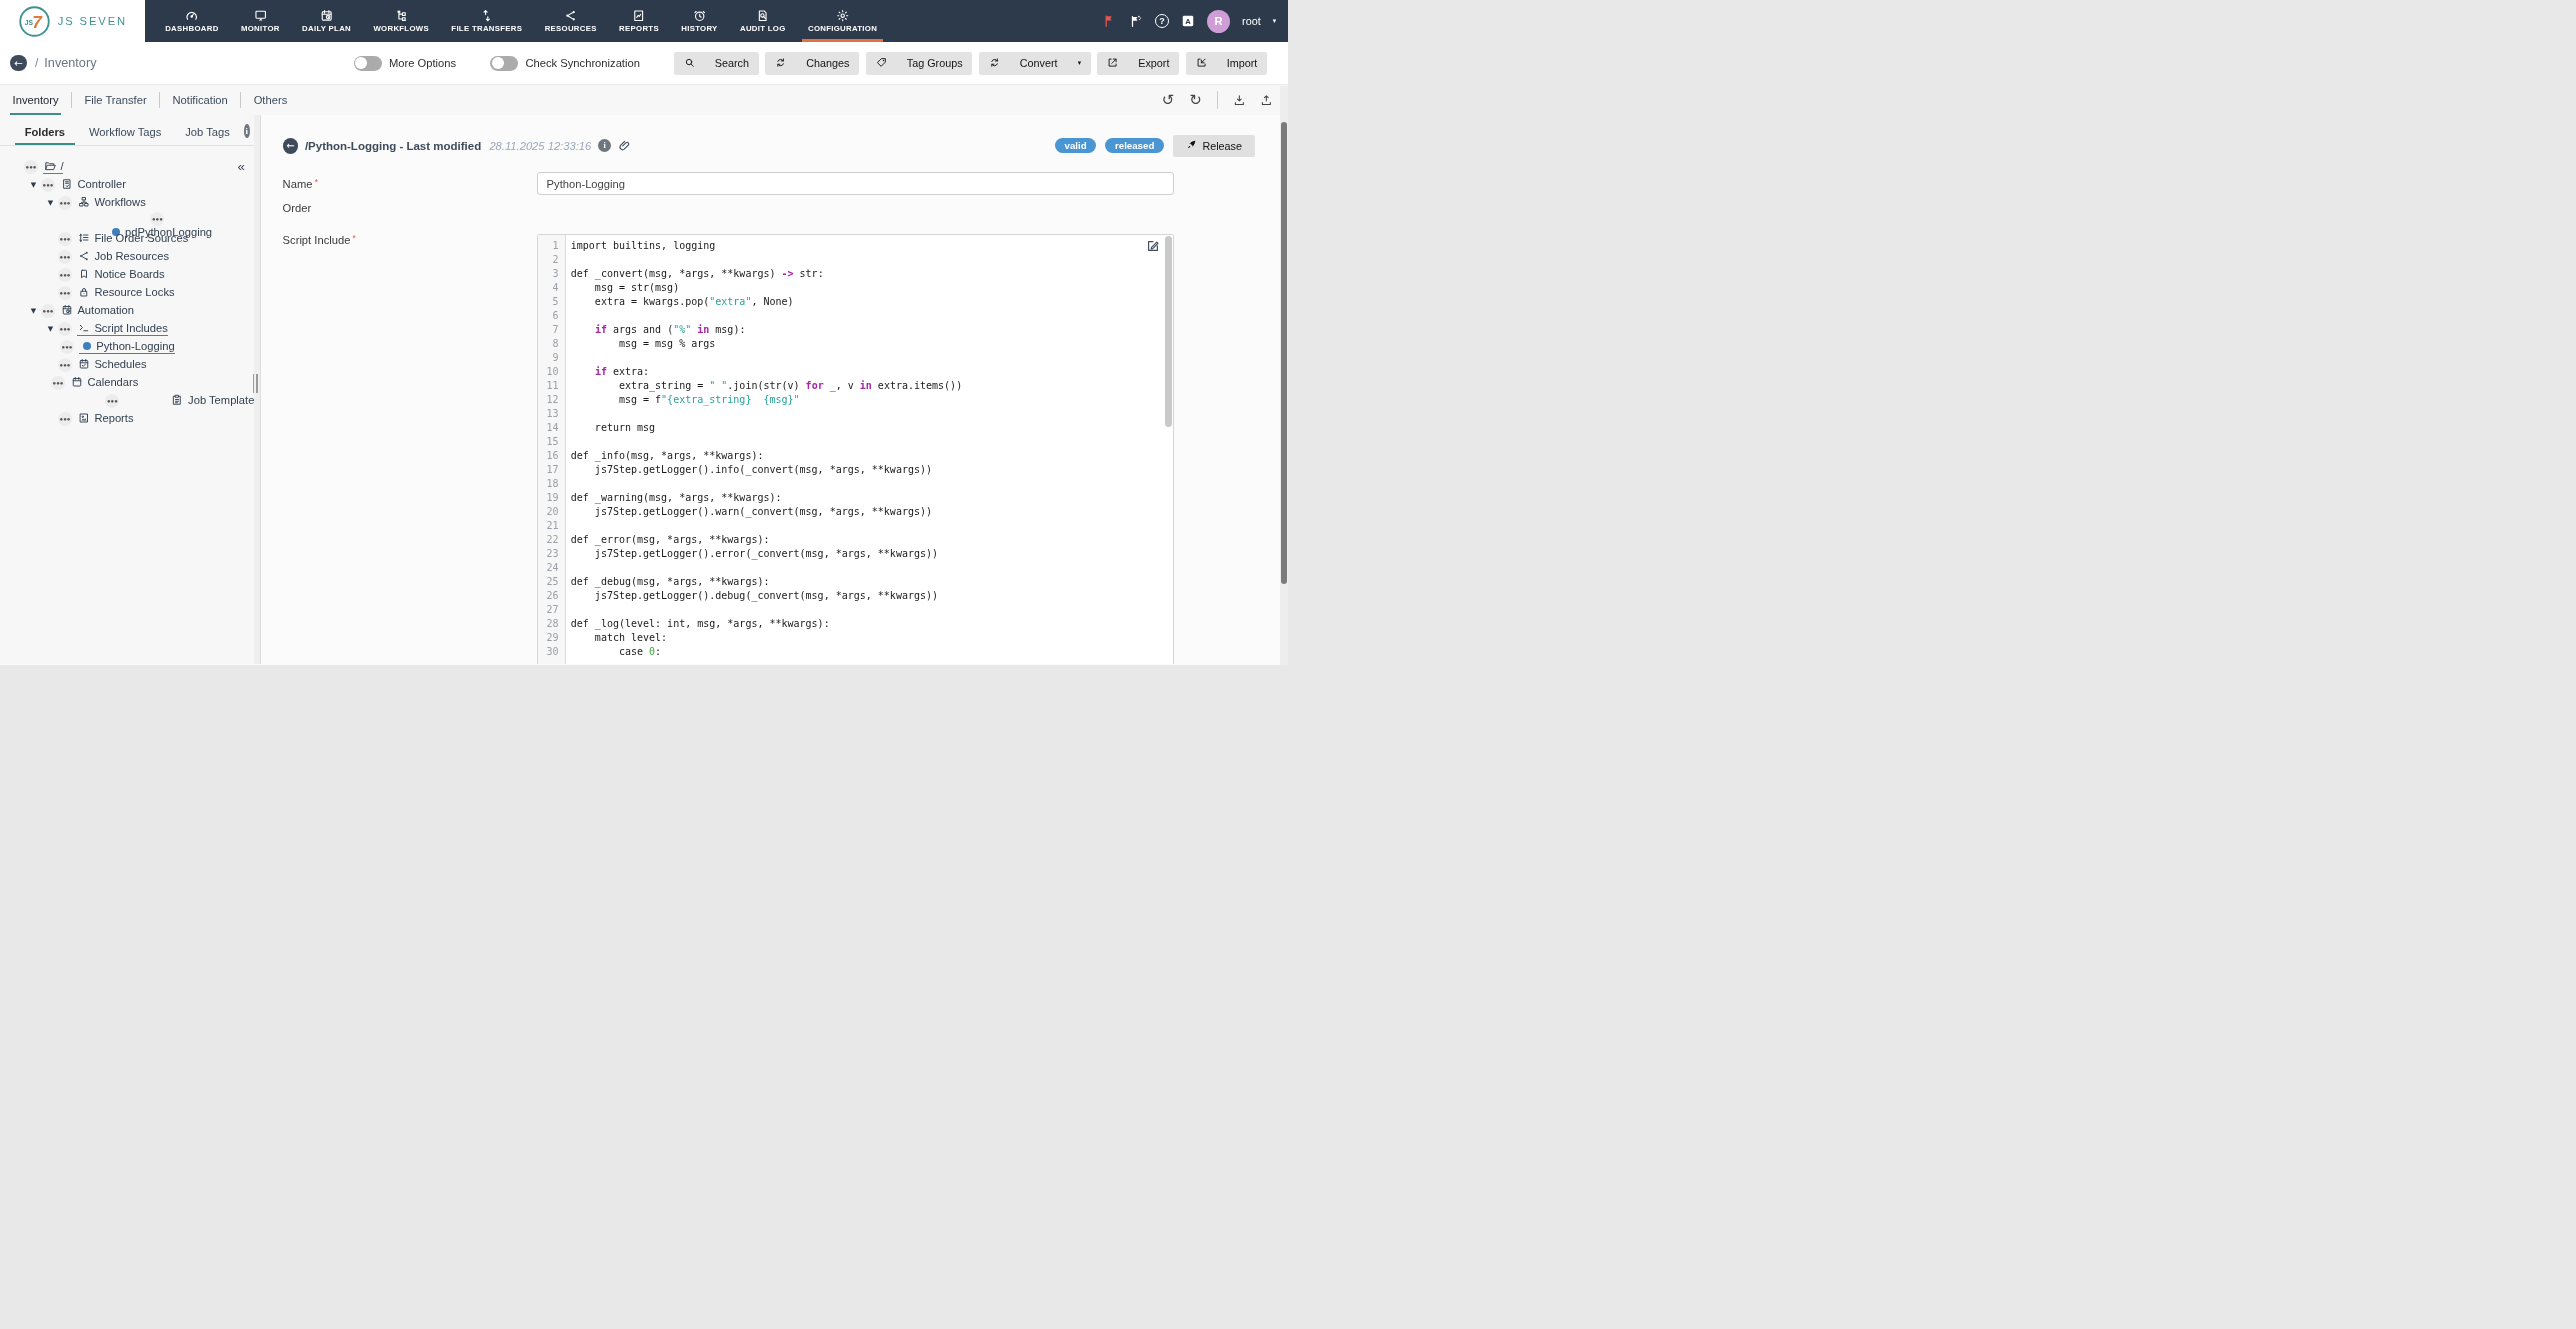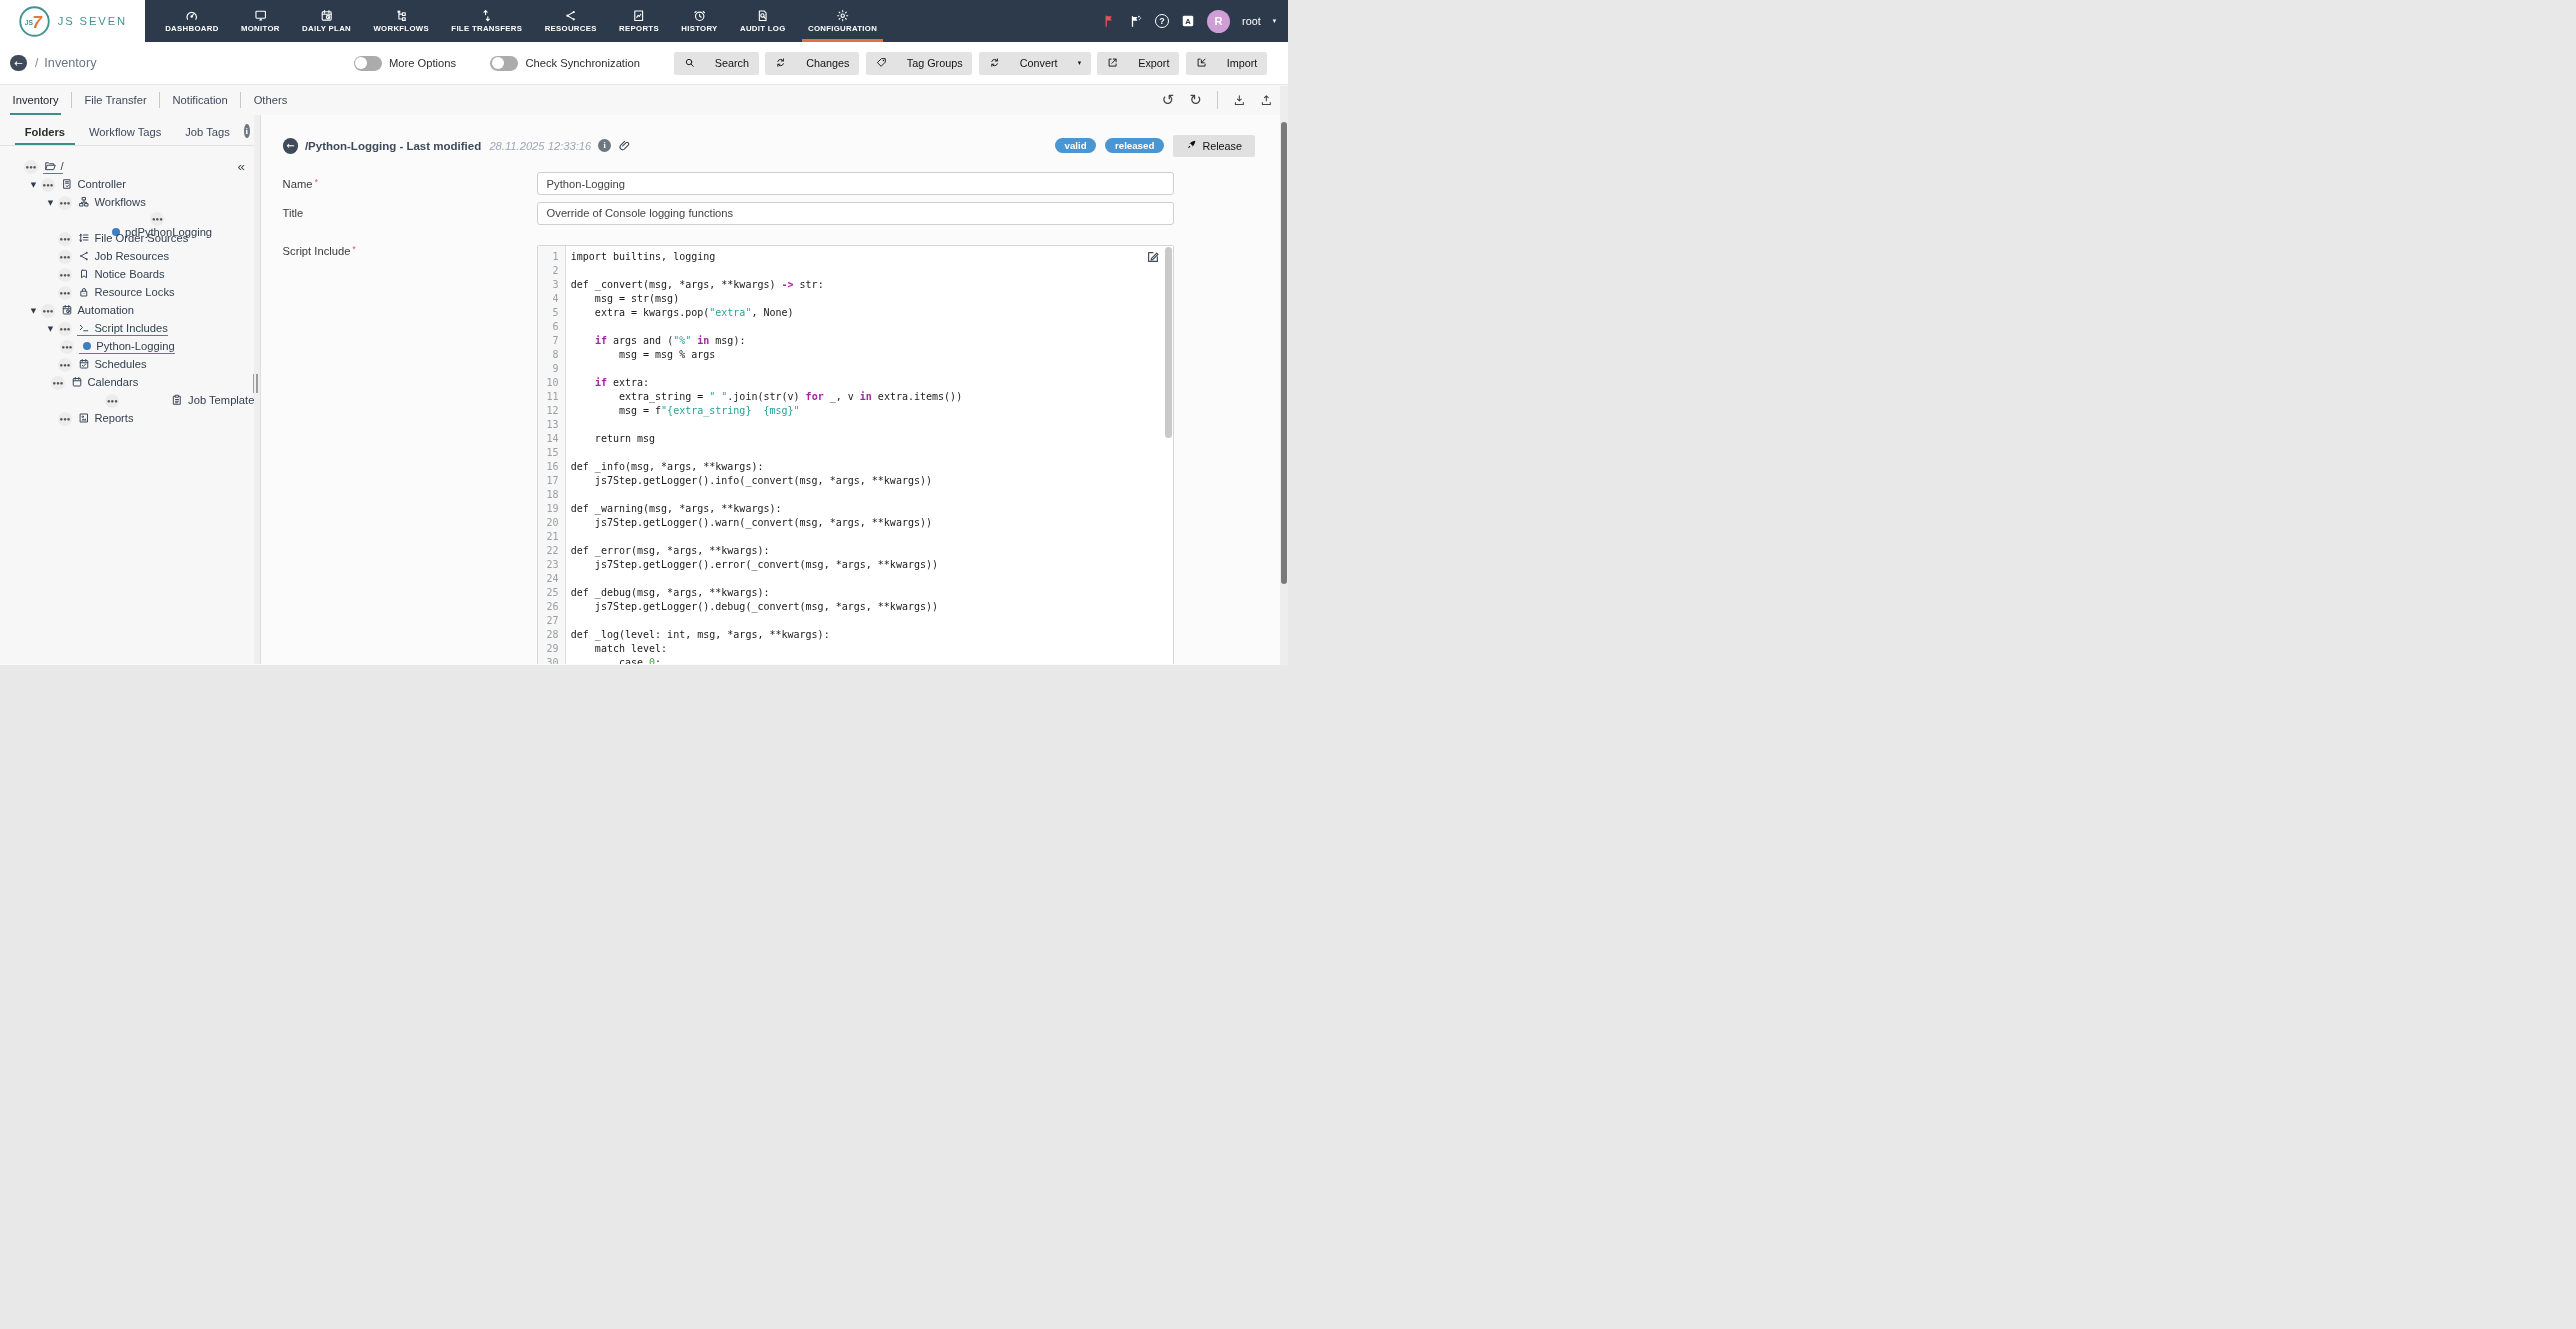--- a/index.html
+++ b/index.html
@@ -593,22 +593,21 @@
           </button>
         </span>
       </div>
 
       <div class="form">
         <div class="frow">
           <span class="flabel"><span>Name</span><span class="req">*</span></span>
           <input class="finput" value="Python-Logging" style="">
         </div>
         <div class="frow">
-          <span class="flabel">Title</span>
-          <input class="finput" value="Override of Console logging functions" style="">
+          <span class="flabel">Order</span>
         </div>
         <div class="frow frow-script">
           <span class="flabel"><span>Script Include</span><span class="req">*</span></span>
           <div class="editor">
             <div class="gutter" id="gutter">
                 <div class="cl">1</div>
                 <div class="cl">2</div>
                 <div class="cl">3</div>
                 <div class="cl">4</div>
                 <div class="cl">5</div>

